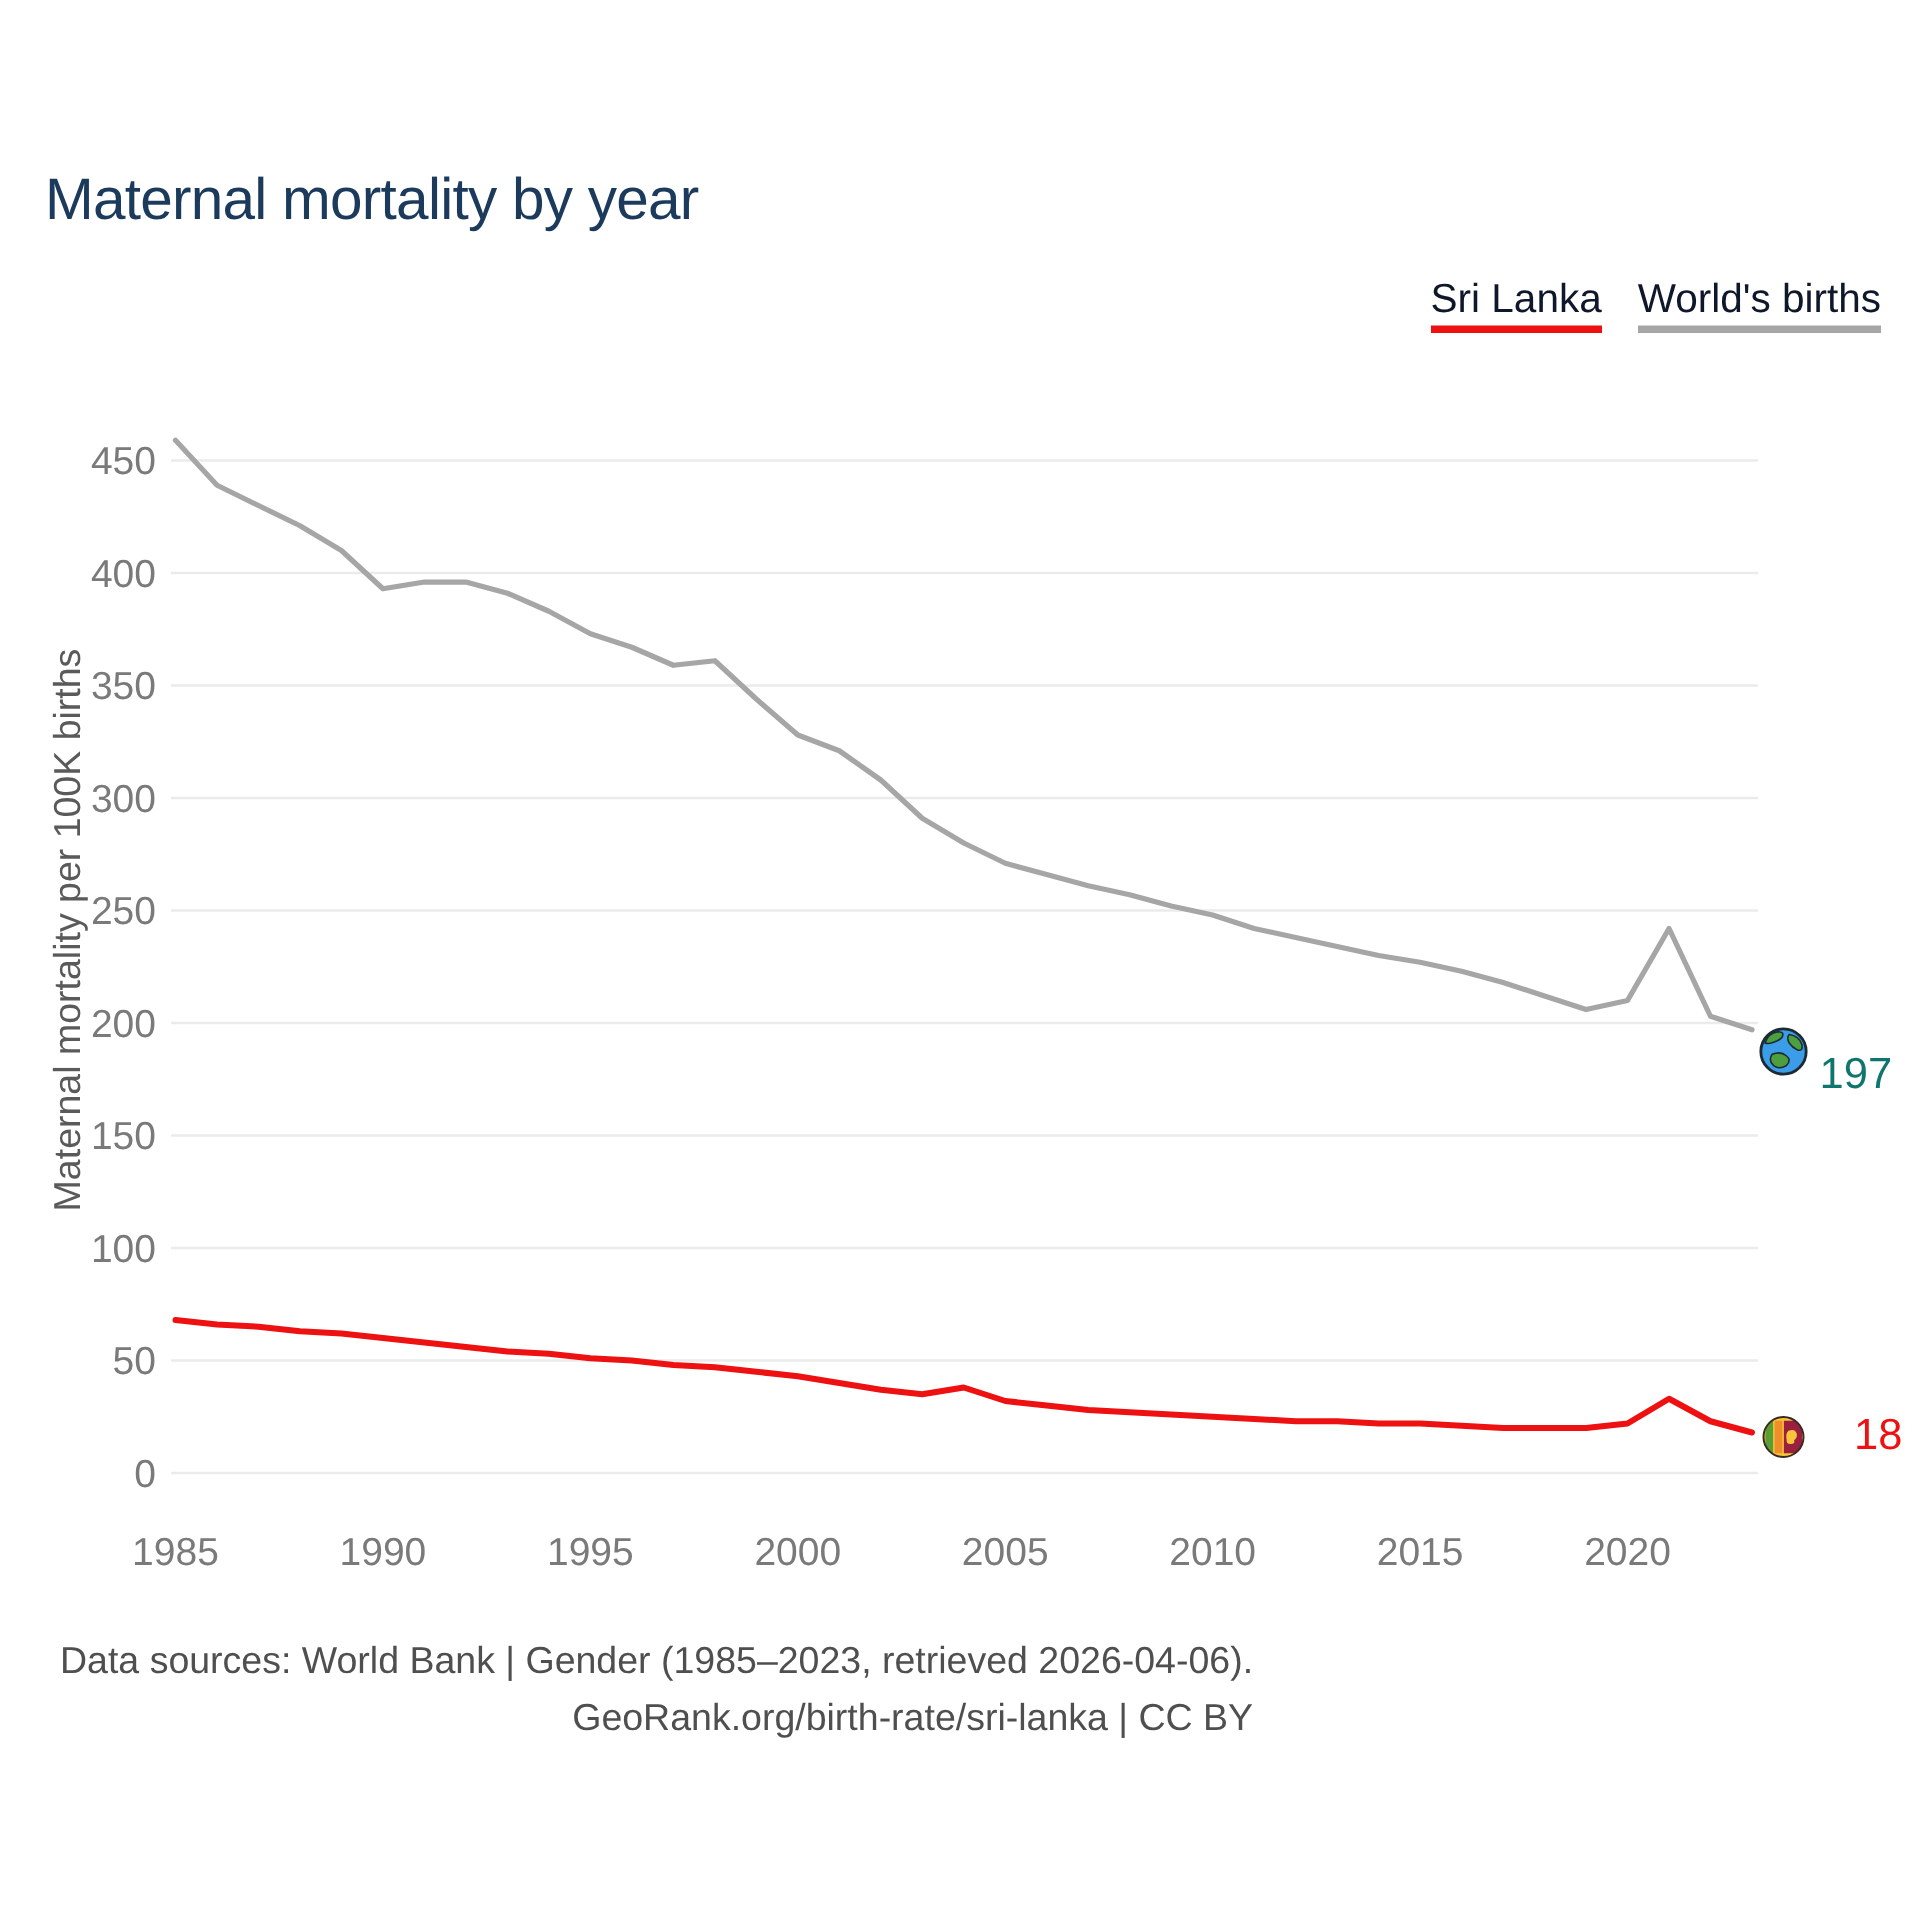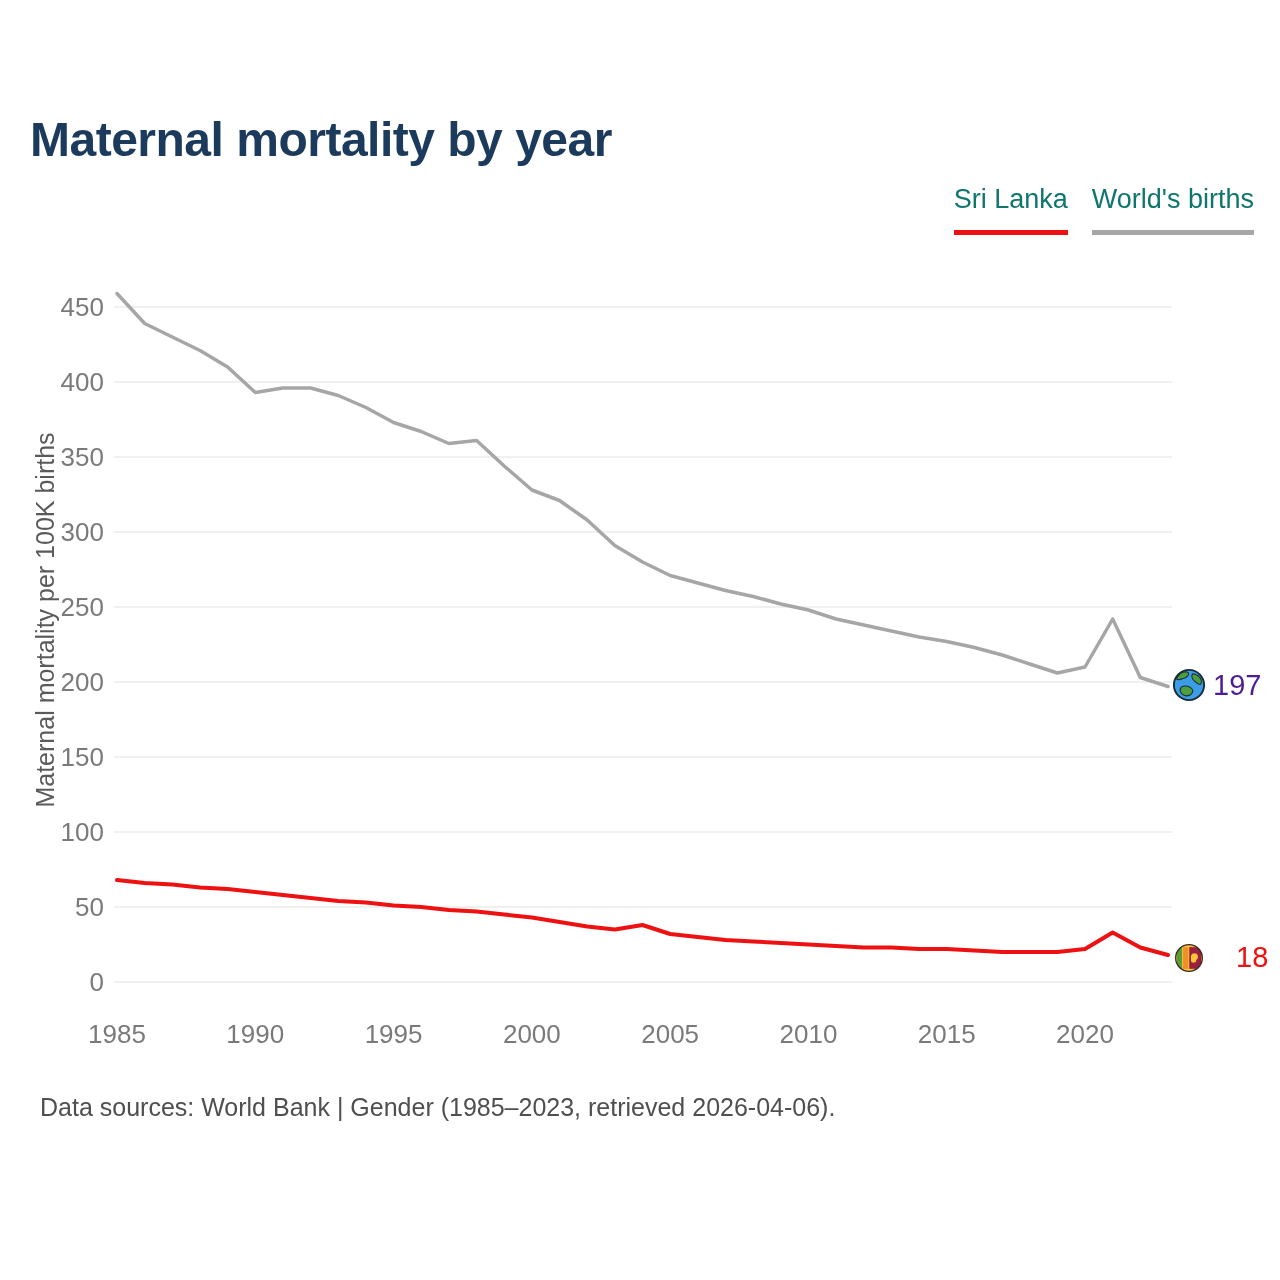--- a/index.html
+++ b/index.html
@@ -2,46 +2,46 @@
 <html><head>
 <meta charset="utf-8">
 <style>
   html,body{margin:0;padding:0;background:#ffffff;}
   .page{
     position:relative;width:1280px;height:1280px;background:#ffffff;
     font-family:"Liberation Sans", sans-serif;overflow:hidden;
   }
   .title{
     position:absolute;left:30px;top:112px;
-    font-size:48px;font-weight:700;color:#1b3a5c;letter-spacing:-0.5px;
+    font-size:39px;font-weight:400;color:#1b3a5c;letter-spacing:-0.5px;
   }
   .legend{
     position:absolute;top:184px;right:26px;
     display:flex;gap:24px;align-items:baseline;
   }
   .legend-item{
-    font-size:27px;color:#0f766e;padding-bottom:15px;border-bottom:5px solid #999;
+    font-size:27px;color:#0f172a;padding-bottom:2px;border-bottom:5px solid #999;
     cursor:pointer;
   }
   .watermark{
     position:absolute;top:268px;right:136px;
     font-size:81px;font-weight:700;color:#c6c6c6;line-height:1;
   }
   .chart-svg{position:absolute;left:0;top:0;}
   .y-axis-title{
     position:absolute;left:31px;top:620px;
     transform:translateY(-50%) rotate(180deg);
     writing-mode:vertical-rl;
     font-size:25px;color:#5a5a5a;white-space:nowrap;
   }
   .end-marker{position:absolute;display:flex;align-items:center;gap:7px;}
   .end-marker-world{left:1172px;top:668px;}
   .end-marker-lk{left:1174px;top:941px;gap:32px;}
   .end-value{font-size:29px;}
-  .end-marker-world .end-value{color:#4c1d95;}
+  .end-marker-world .end-value{color:#0f766e;margin-top:32px;}
   .end-marker-lk .end-value{color:#e32222;}
   .footer{
     position:absolute;left:40px;top:1088px;
     font-size:25px;color:#4f4f4f;line-height:38px;text-align:right;
   }
 </style>
 </head>
 <body>
 
 <div class="page">
@@ -120,15 +120,16 @@
         <rect x="18.3" y="5" width="14.5" height="26" fill="#9b2040"></rect>
         <path d="M22 13 q5 -2 6.5 2 q1 3.5 -2 5.5 q1 3 -2.5 3 q-4 0.5 -3.5 -3.5 q-1 -5 1.5 -7 Z" fill="#f8c53a"></path>
       </g>
       <circle cx="18" cy="18" r="16" fill="none" stroke="#3a2a20" stroke-width="1.6"></circle>
     </svg>
     <span class="end-value" style="color: rgb(238, 17, 17);">18</span>
   </div>
 
   <div class="footer">
     <div>Data sources: World Bank | Gender (1985–2023, retrieved 2026-04-06).</div>
+    <div>GeoRank.org/birth-rate/sri-lanka | CC BY</div>
   </div>
 
 </div>
 
 </body></html>

